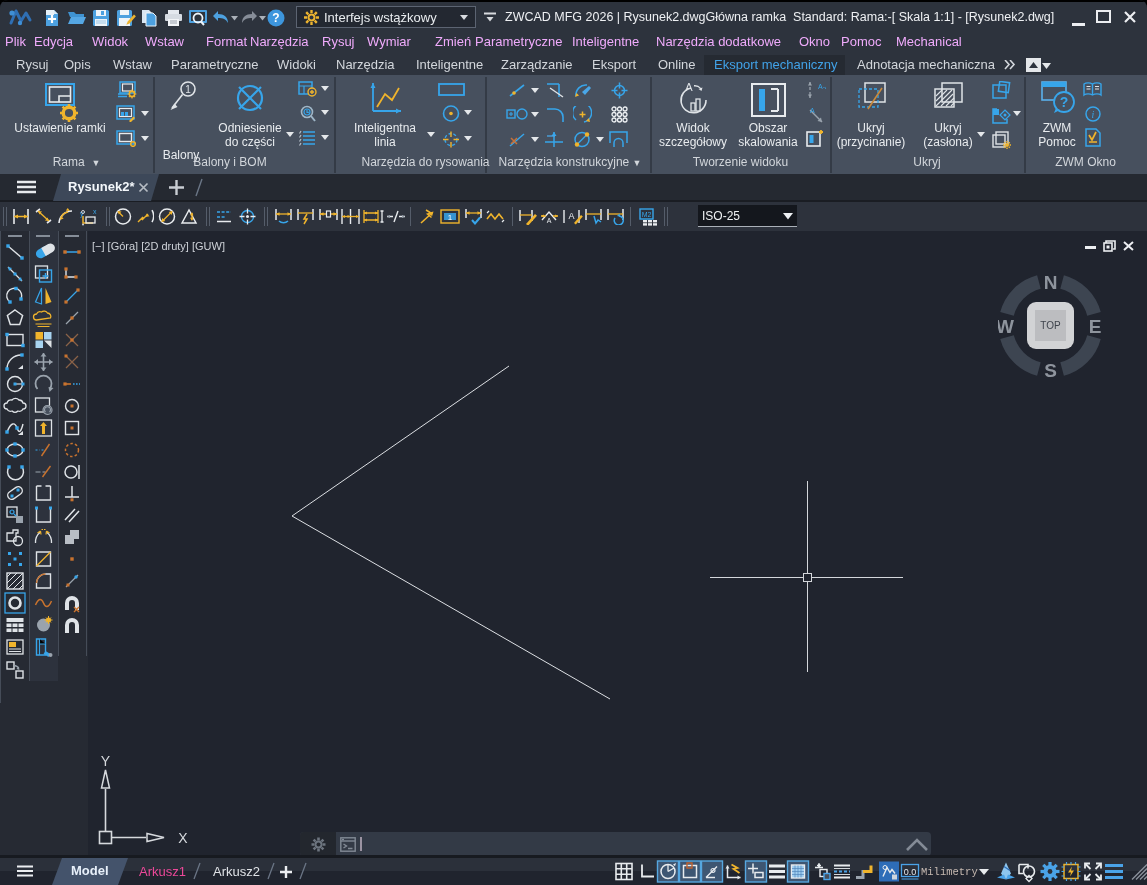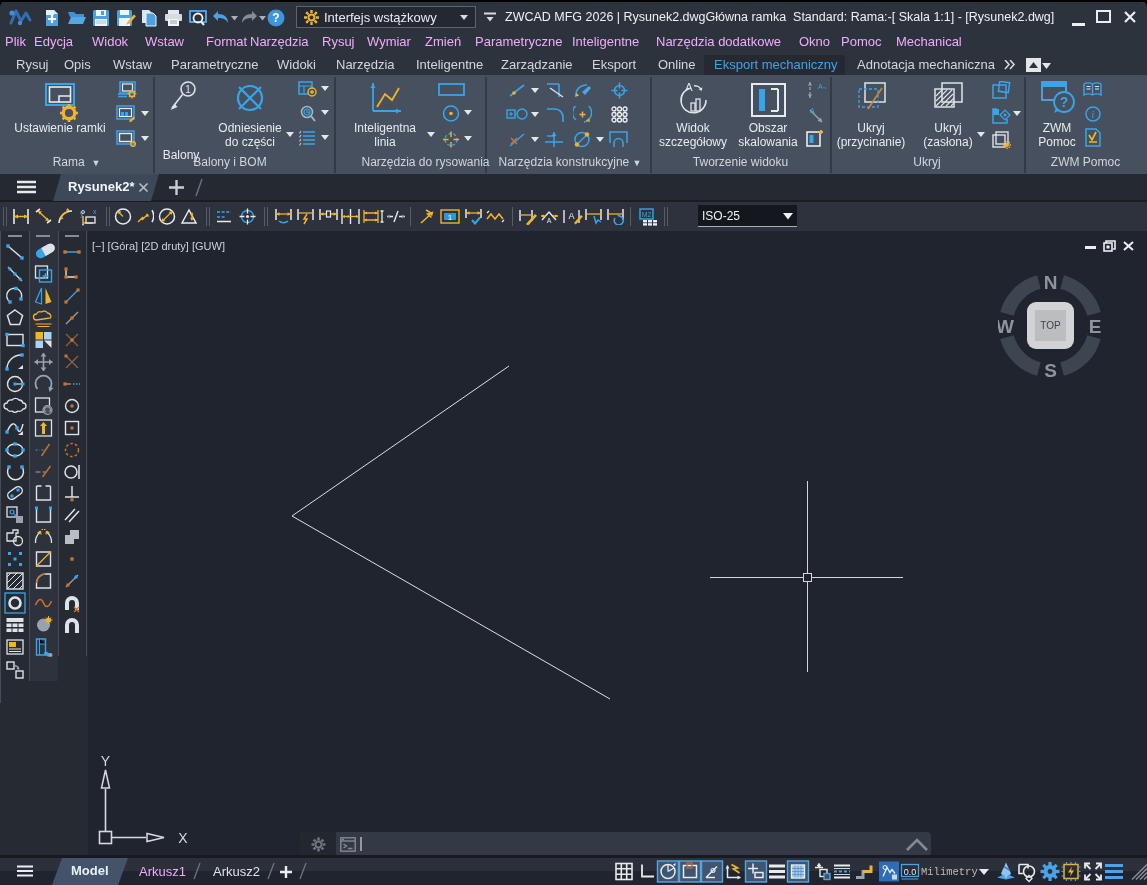--- a/index.html
+++ b/index.html
@@ -135,21 +135,21 @@
   </div>
   <div id="menubar" class="abs">
     <span class="menu-item" style="left:5px">Plik</span>
     <span class="menu-item" style="left:34px">Edycja</span>
     <span class="menu-item" style="left:92px">Widok</span>
     <span class="menu-item" style="left:145px">Wstaw</span>
     <span class="menu-item" style="left:206px">Format</span>
     <span class="menu-item" style="left:250px">Narzędzia</span>
     <span class="menu-item" style="left:322px">Rysuj</span>
     <span class="menu-item" style="left:367px">Wymiar</span>
-    <span class="menu-item" style="left:425px">Zmień</span>
+    <span class="menu-item" style="left:435px">Zmień</span>
     <span class="menu-item" style="left:475px">Parametryczne</span>
     <span class="menu-item" style="left:572px">Inteligentne</span>
     <span class="menu-item" style="left:656px">Narzędzia dodatkowe</span>
     <span class="menu-item" style="left:799px">Okno</span>
     <span class="menu-item" style="left:841px">Pomoc</span>
     <span class="menu-item" style="left:896px">Mechanical</span>
   </div>
   <div id="tabsrow" class="abs">
     <span class="rtab" style="left:16px">Rysuj</span>
     <span class="rtab" style="left:64px">Opis</span>
@@ -456,21 +456,21 @@
     </svg>
 
     <svg class="icon" style="left:1041px;top:6px" width="36" height="34" viewBox="0 0 36 34">
       <rect x="1" y="1" width="24" height="18" fill="none" stroke="#5ab1ec" stroke-width="1.6"></rect>
       <rect x="1" y="1" width="24" height="5" fill="#37a5ea"></rect>
       <circle cx="23" cy="21" r="10" fill="#47505e" stroke="#37a5ea" stroke-width="1.8"></circle>
       <path d="M15 27 l-2 5 6 -3 z" fill="#37a5ea"></path>
       <text x="23" y="26" font-size="14" font-weight="bold" fill="#37a5ea" text-anchor="middle" font-family="Liberation Sans">?</text>
     </svg>
     <div class="bigtxt" style="left:1022px;top:46px;width:70px;">ZWM<br>Pomoc</div>
-    <div class="glabel" style="left:1024px;width:123px;">ZWM Pomoc</div>
+    <div class="glabel" style="left:1024px;width:123px;">ZWM Okno</div>
 
     <svg class="icon" style="left:1083px;top:7px" width="19" height="15" viewBox="0 0 19 15">
       <path d="M9.5 2 C7 0.5 3 0.5 1 2 V13 C3 11.5 7 11.5 9.5 13 C12 11.5 16 11.5 18 13 V2 C16 0.5 12 0.5 9.5 2 z" fill="none" stroke="#37a5ea" stroke-width="1.4"></path>
       <path d="M9.5 2 v11" stroke="#37a5ea" stroke-width="1.4"></path>
       <path d="M3.5 4.5 h4 M3.5 7 h4 M12 4.5 h4 M12 7 h4" stroke="#dfe3e7" stroke-width="1.1"></path>
     </svg>
     <svg class="icon" style="left:1085px;top:31px" width="16" height="16" viewBox="0 0 16 16">
       <circle cx="8" cy="8" r="7" fill="none" stroke="#37a5ea" stroke-width="1.5"></circle>
       <text x="8" y="12" font-size="10" font-style="italic" fill="#37a5ea" text-anchor="middle" font-family="Liberation Serif">i</text>
     </svg>
@@ -1032,21 +1032,21 @@
           <path d="M-7 8 v-8 a7 7 0 0 1 14 0 v8 h-4 v-8 a3 3 0 0 0 -6 0 v8 z" fill="#dfe3e7"></path>
         </g>
       </svg>
   </div>
   <div id="statusbar" class="abs">
     <svg class="icon" style="left:17px;top:7px" width="16" height="12" viewBox="0 0 16 12">
       <path d="M0 1.5 h16 M0 6 h16 M0 10.5 h16" stroke="#eceef1" stroke-width="2.2"></path>
     </svg>
     <div class="abs" style="left:52px;top:0;width:76px;height:27px;background:#44536b;clip-path:polygon(10px 0, 100% 0, calc(100% - 10px) 100%, 0 100%);"></div>
     <div class="abs" style="left:71px;top:5px;font-size:13px;font-weight:bold;color:#e8f0fa;">Model</div>
-    <div class="abs" style="left:139px;top:6px;font-size:13px;color:#f0abfc;">Arkusz1</div>
+    <div class="abs" style="left:139px;top:6px;font-size:13px;color:#ec4899;">Arkusz1</div>
     <div class="abs" style="left:192px;top:3px">
         <svg width="10" height="20">
           <path d="M8 2 L2 18" stroke="#6b7686" stroke-width="1.3"></path>
         </svg>
       </div>
     <div class="abs" style="left:213px;top:6px;font-size:13px;color:#dfe2e6;">Arkusz2</div>
     <div class="abs" style="left:266px;top:3px">
         <svg width="10" height="20">
           <path d="M8 2 L2 18" stroke="#6b7686" stroke-width="1.3"></path>
         </svg>

